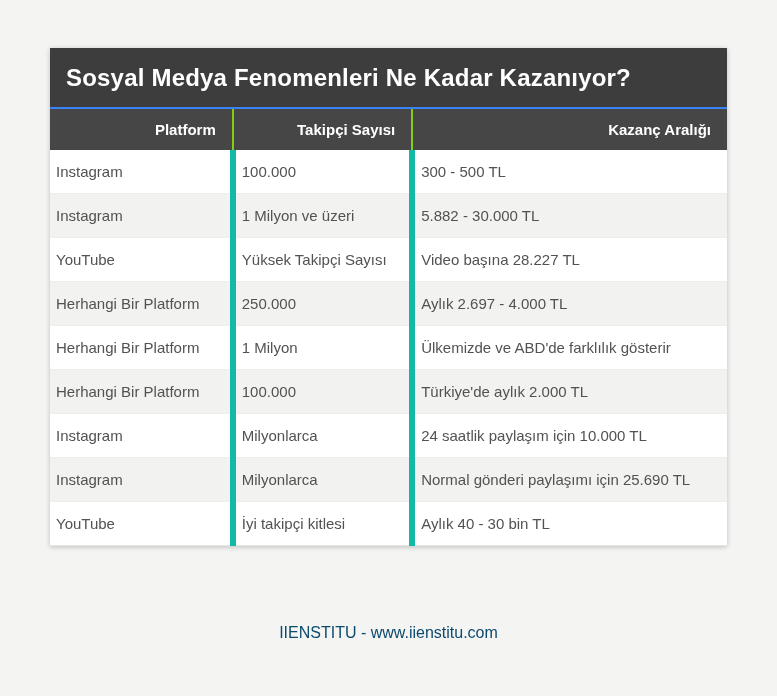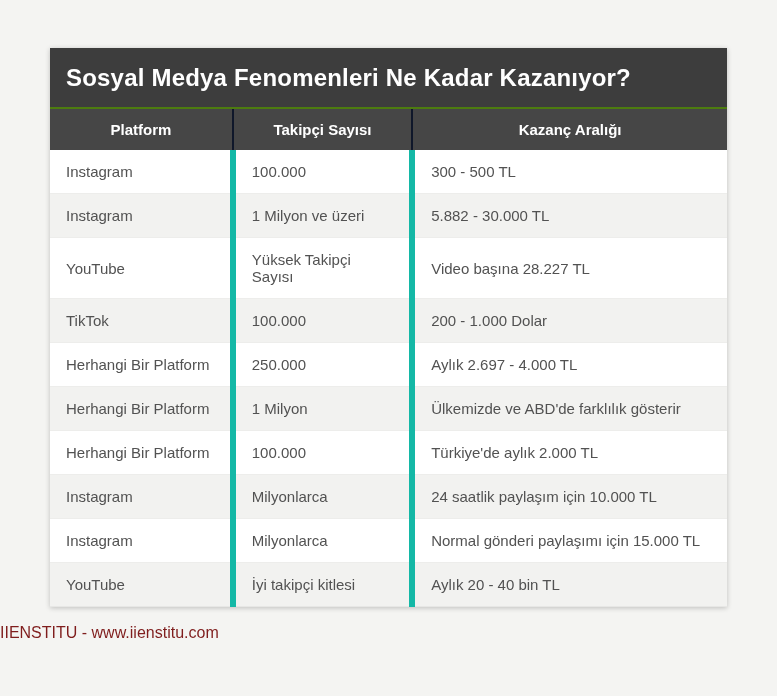--- a/index.html
+++ b/index.html
@@ -21,54 +21,55 @@
     background: #ffffff;
     box-shadow: 0 1px 5px rgba(0,0,0,0.22);
   }
   .card-title {
     background: #3d3d3d;
     color: #ffffff;
     font-weight: bold;
     font-size: 24px;
     line-height: 29px;
     padding: 15px 16px;
-    border-bottom: 2px solid #4d7c0f;
+    border-bottom: 2px solid #3b82f6;
     letter-spacing: 0.2px;
   }
   table.earnings {
     width: 100%;
     border-collapse: collapse;
     font-size: 15px;
   }
   table.earnings th {
     background: #464646;
     color: #ffffff;
     font-weight: bold;
-    text-align: center;
+    text-align: right;
     padding: 12px 16px;
     font-size: 15px;
   }
-  table.earnings th + th { border-left: 2px solid #0f172a; }
+  table.earnings th + th { border-left: 2px solid #84cc16; }
   table.earnings th:nth-child(1) { width: 27%; }
   table.earnings th:nth-child(2) { width: 26.5%; }
   table.earnings td {
-    padding: 13px 16px;
+    padding: 13px 6px;
     color: #525252;
     border-bottom: 1px solid #ededeb;
     background: #ffffff;
   }
   table.earnings td + td { border-left: 6px solid #14b8a6; }
   table.earnings tbody tr:nth-child(even) td { background: #f2f2f0; }
   table.earnings tbody tr:last-child td { border-bottom: 1px solid #e7e7e5; }
   .footer {
     position: absolute;
     left: 0;
     top: 624px;
     width: 777px;
-    color: #7f1d1d;
+    text-align: center;
+    color: #0c4a6e;
     font-size: 16px;
   }
 </style>
 </head>
 <body>
 
 <div class="card">
   <div class="card-title">Sosyal Medya Fenomenleri Ne Kadar Kazanıyor?</div>
 
   <table class="earnings">
@@ -89,25 +90,20 @@
         <td>Instagram</td>
         <td>1 Milyon ve üzeri</td>
         <td>5.882 - 30.000 TL</td>
       </tr>
       <tr>
         <td>YouTube</td>
         <td>Yüksek Takipçi Sayısı</td>
         <td>Video başına 28.227 TL</td>
       </tr>
       <tr>
-        <td>TikTok</td>
-        <td>100.000</td>
-        <td>200 - 1.000 Dolar</td>
-      </tr>
-      <tr>
         <td>Herhangi Bir Platform</td>
         <td>250.000</td>
         <td>Aylık 2.697 - 4.000 TL</td>
       </tr>
       <tr>
         <td>Herhangi Bir Platform</td>
         <td>1 Milyon</td>
         <td>Ülkemizde ve ABD'de farklılık gösterir</td>
       </tr>
       <tr>
@@ -116,24 +112,24 @@
         <td>Türkiye'de aylık 2.000 TL</td>
       </tr>
       <tr>
         <td>Instagram</td>
         <td>Milyonlarca</td>
         <td>24 saatlik paylaşım için 10.000 TL</td>
       </tr>
       <tr>
         <td>Instagram</td>
         <td>Milyonlarca</td>
-        <td>Normal gönderi paylaşımı için 15.000 TL</td>
+        <td>Normal gönderi paylaşımı için 25.690 TL</td>
       </tr>
       <tr>
         <td>YouTube</td>
         <td>İyi takipçi kitlesi</td>
-        <td>Aylık 20 - 40 bin TL</td>
+        <td>Aylık 40 - 30 bin TL</td>
       </tr>
     </tbody>
   </table>
 </div>
 
 <div class="footer">IIENSTITU - www.iienstitu.com</div>
 
 </body></html>

